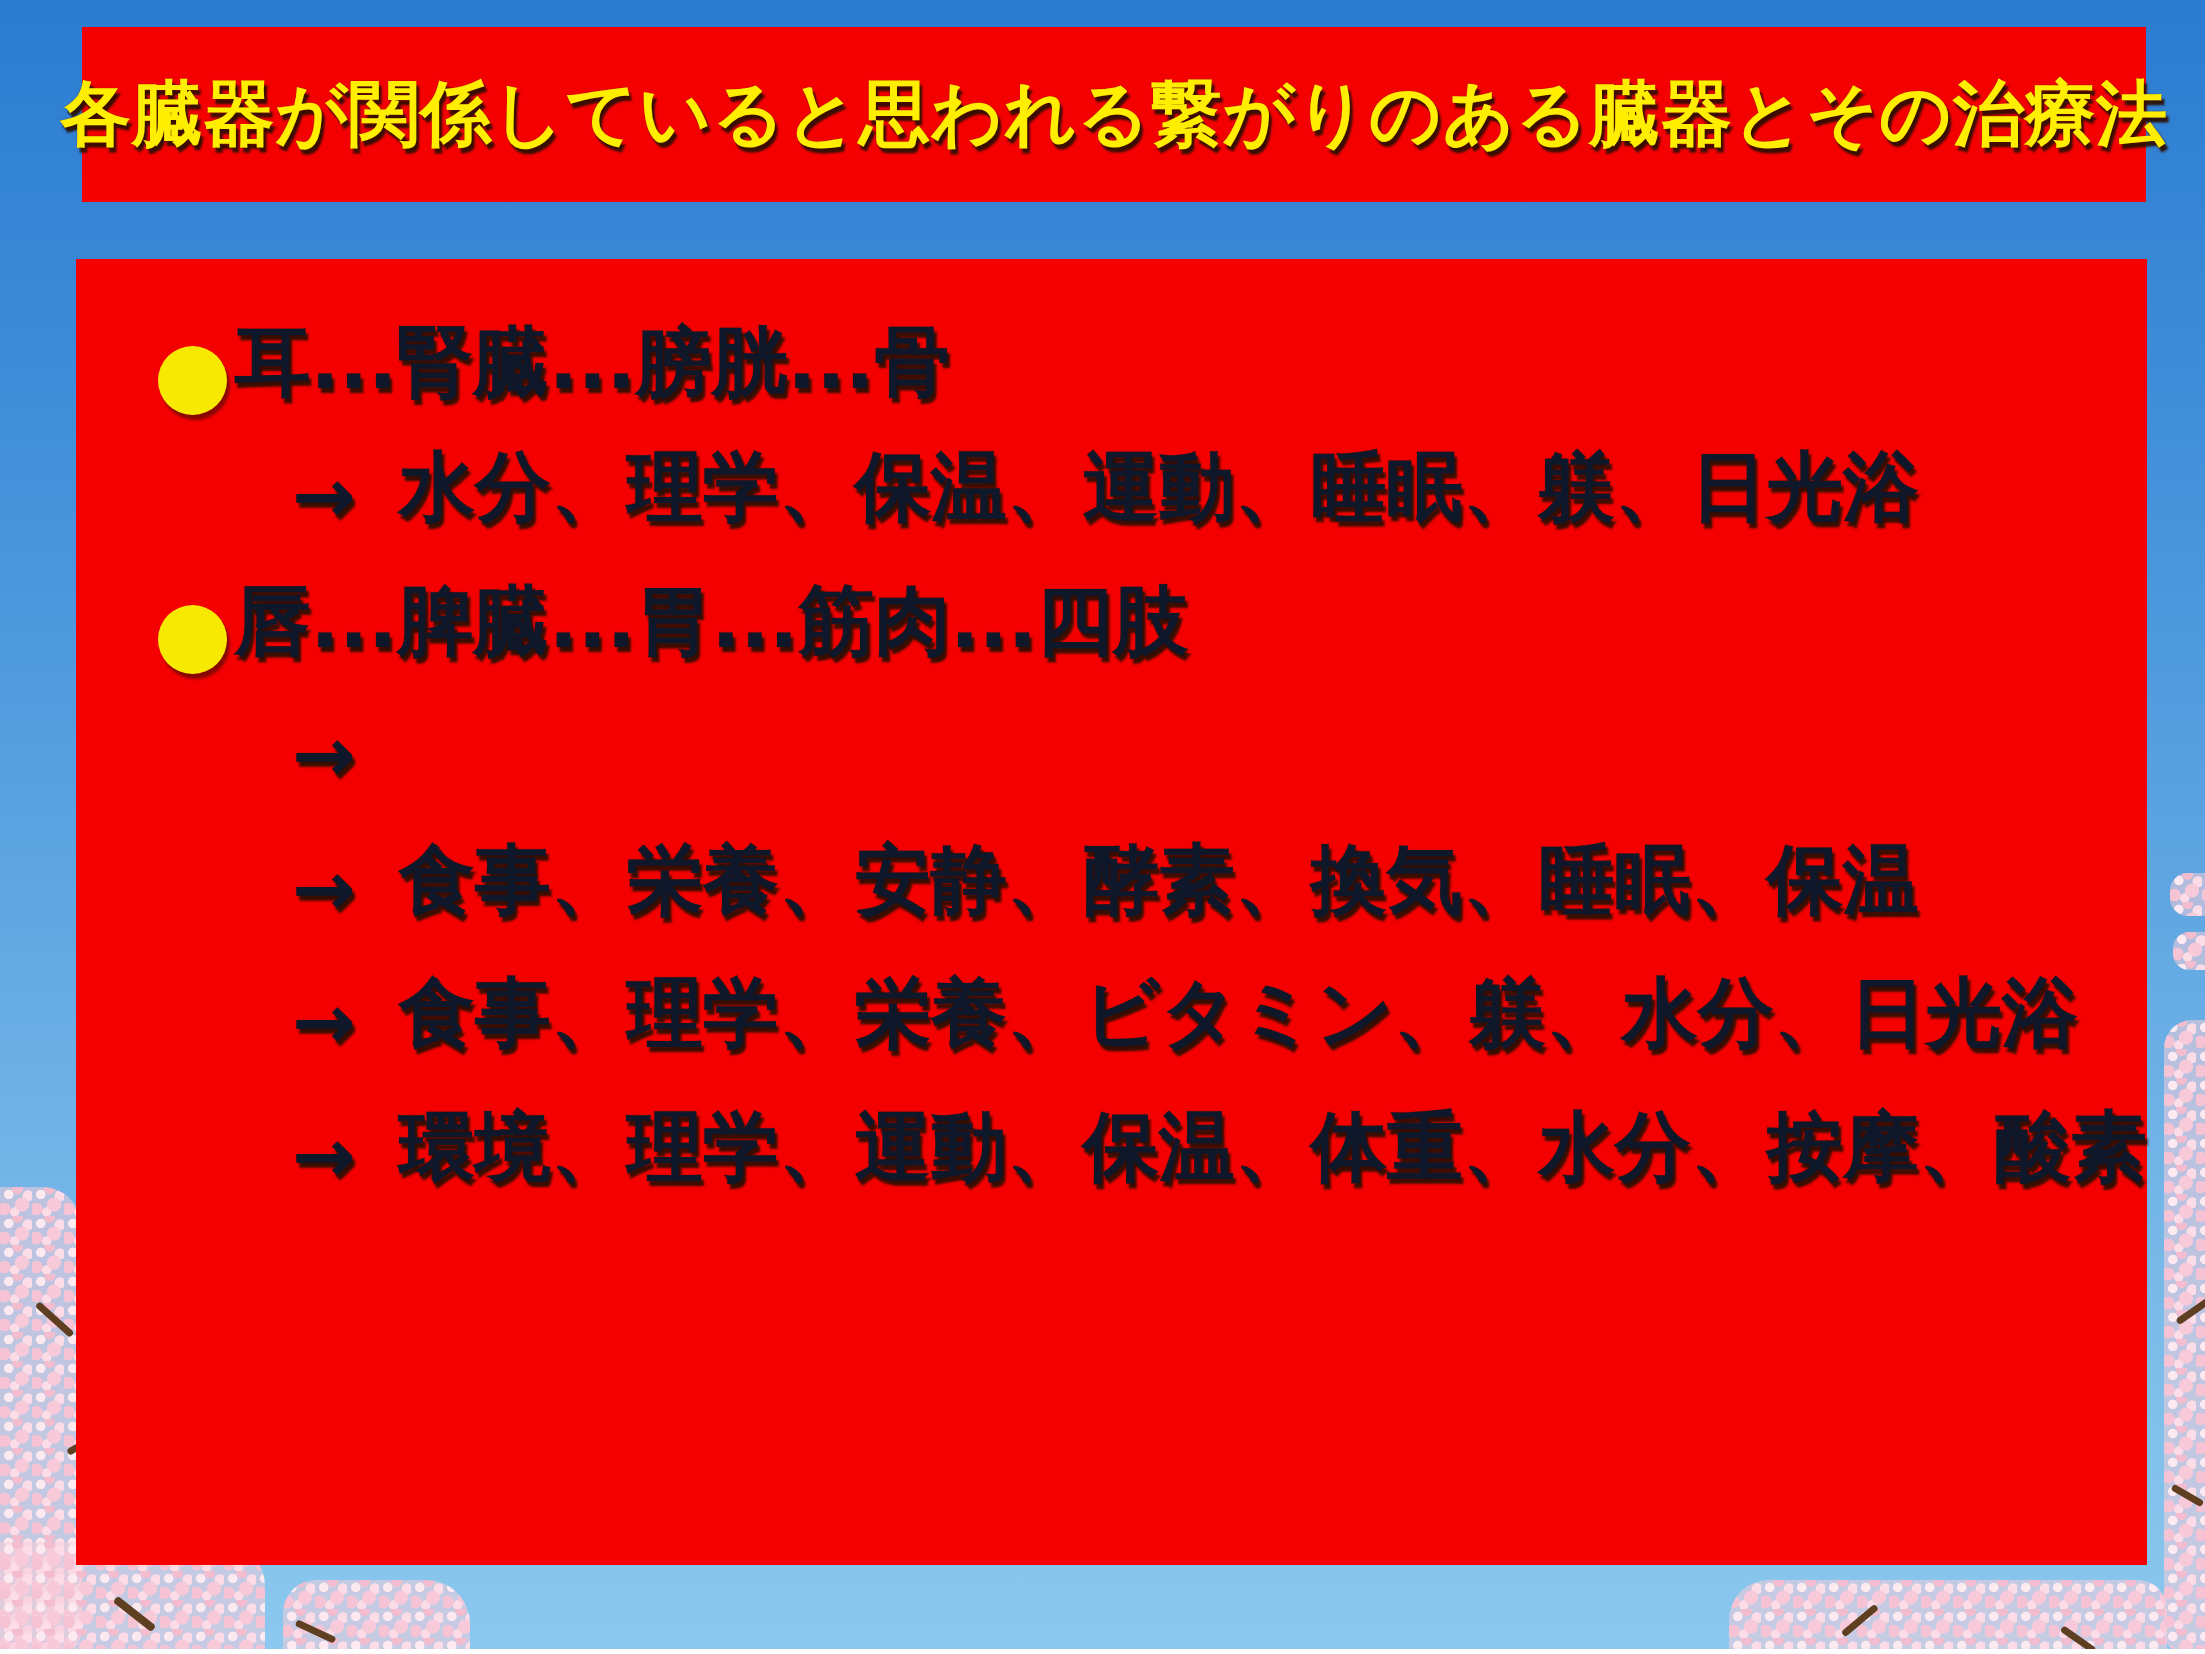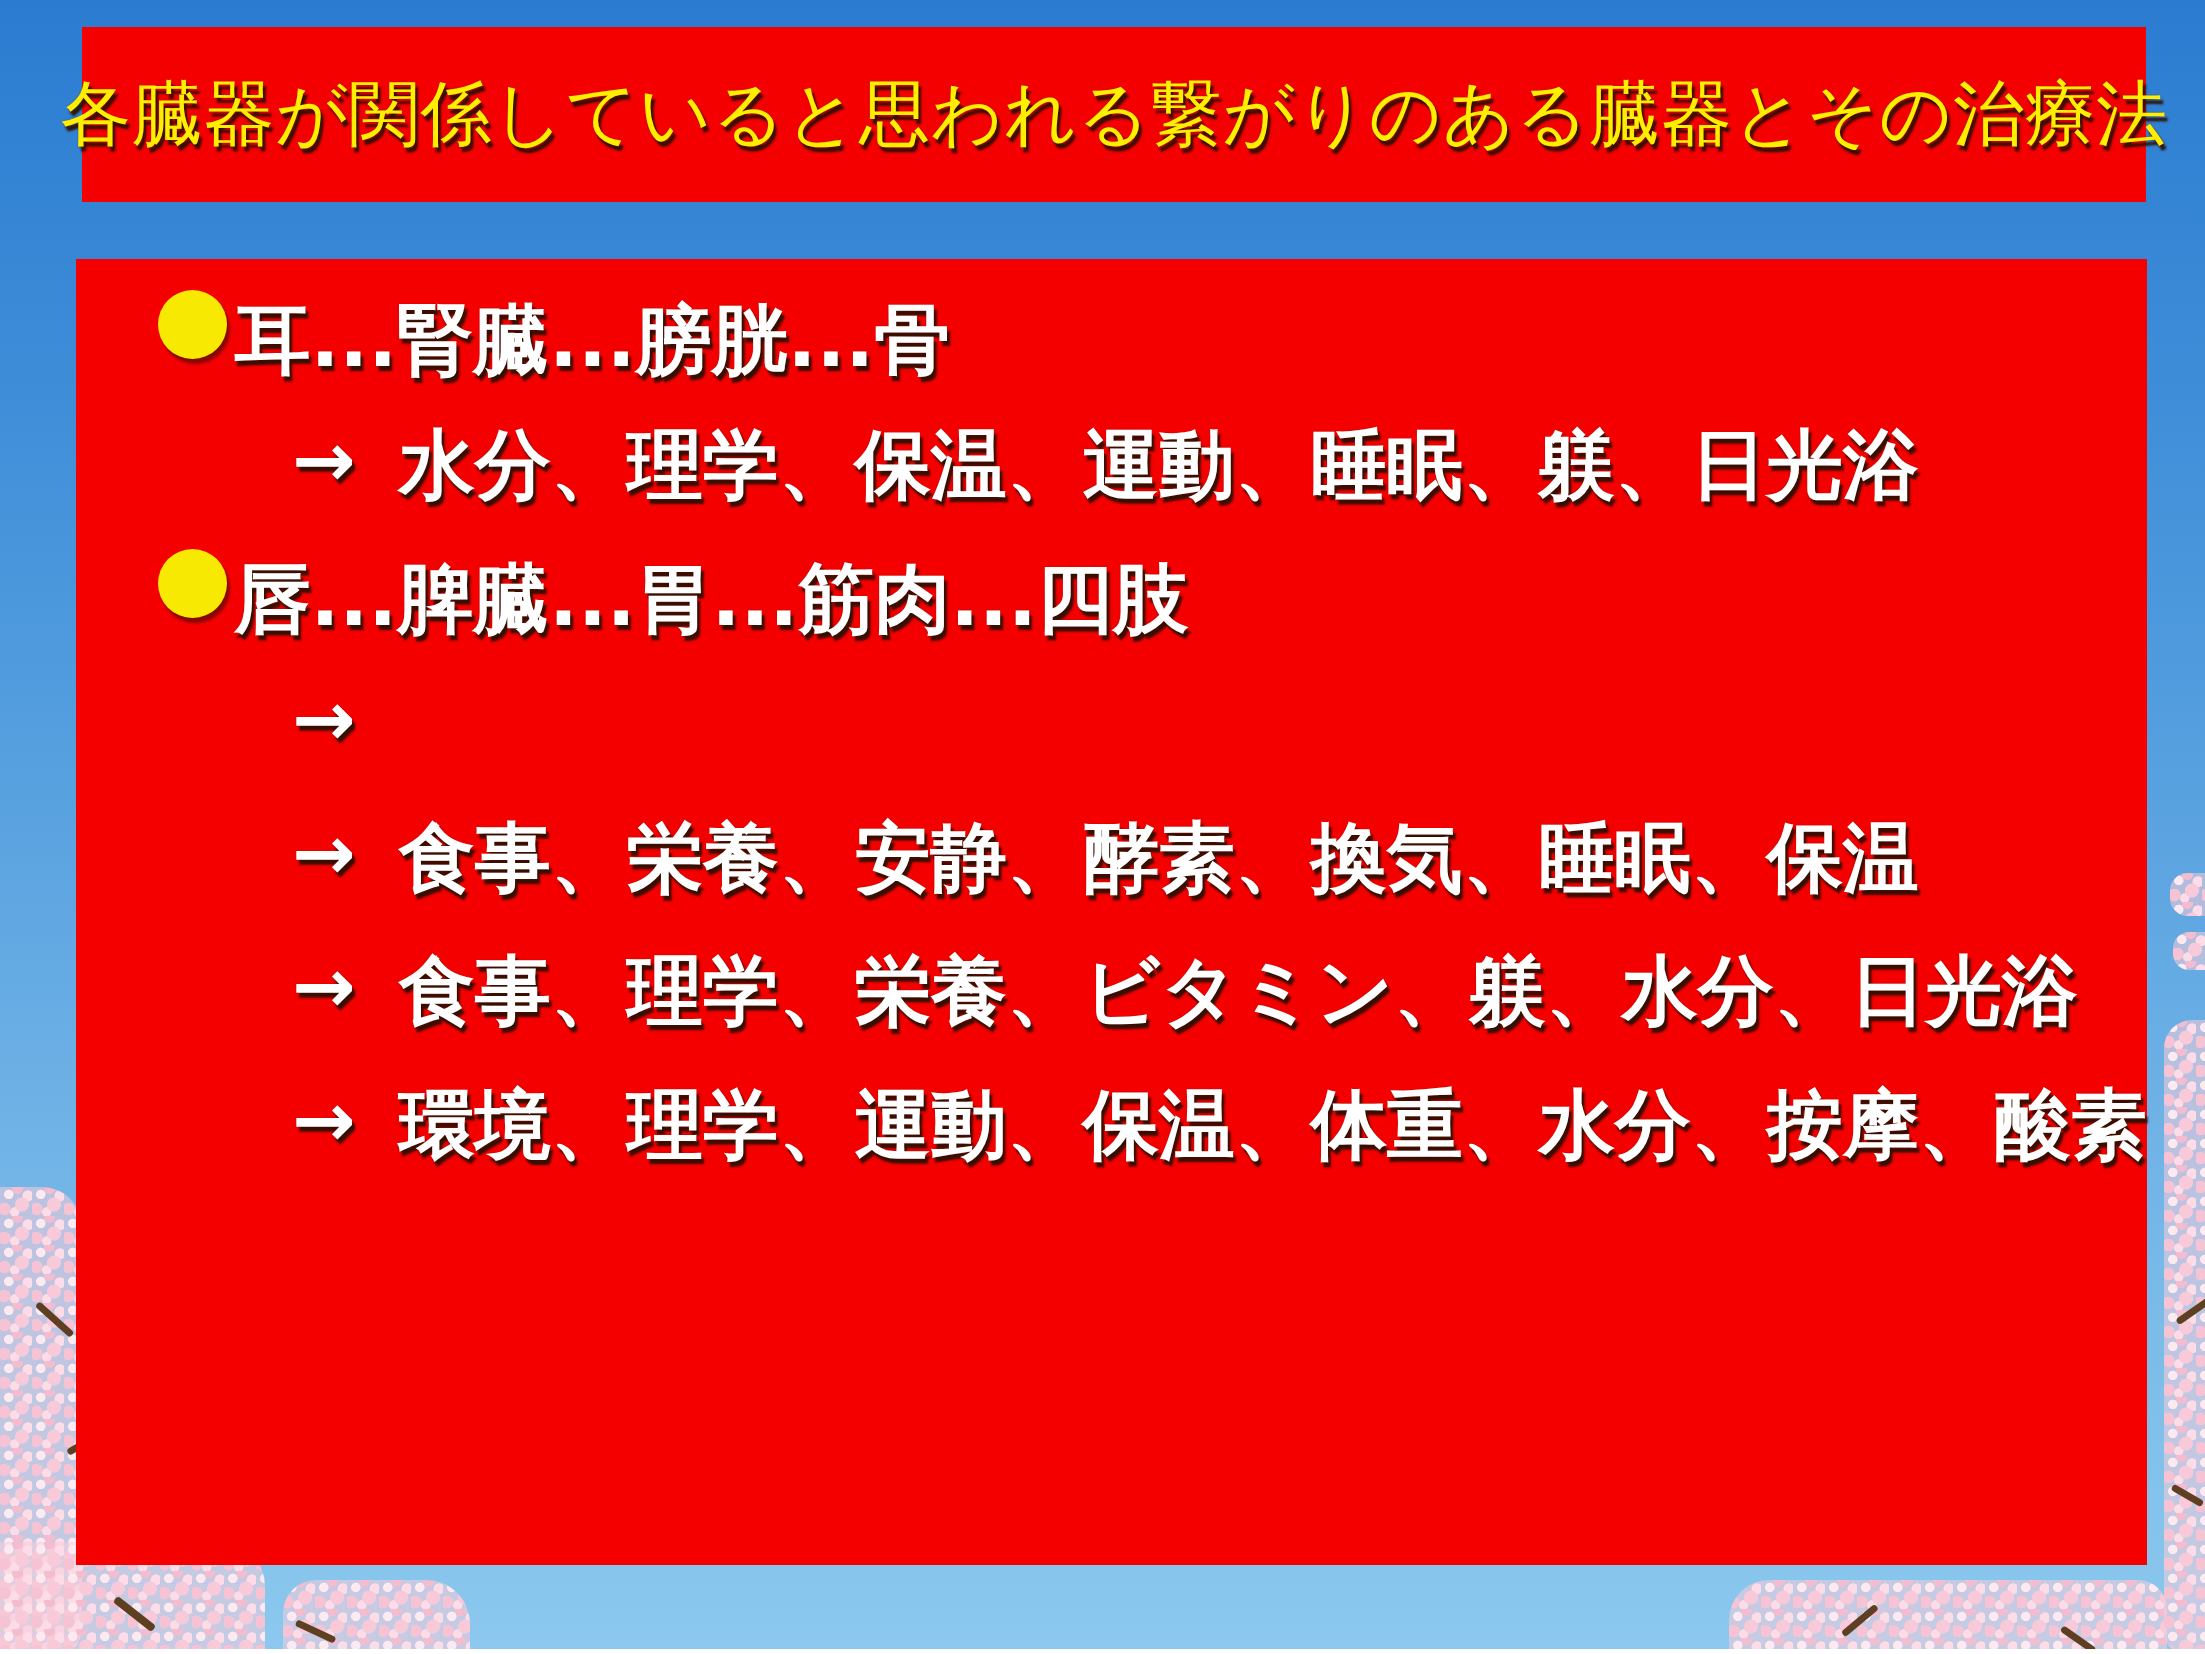--- a/index.html
+++ b/index.html
@@ -41,34 +41,34 @@
   .green-shadowed::before{
     content:"";position:absolute;left:19px;top:20.6px;width:100%;height:100%;
     background:#5ce33c;z-index:-1;
   }
 
   .title-box{
     left:82px;top:27px;width:2064px;height:175px;
     display:flex;align-items:center;justify-content:center;
   }
   .title-text{
-    font-size:71px;font-weight:normal;color:#ffee00;white-space:nowrap;
+    font-size:71px;font-weight:bold;color:#ffee00;white-space:nowrap;
     text-shadow:2.9px 5.1px 2.2px rgba(45,15,0,0.95), 0 0 1.5px rgba(90,30,0,0.6);
     letter-spacing:0.7px;
   }
 
   .main-box{
     left:76px;top:259px;width:2071px;height:1306px;
     padding:31px 0 0 82px;box-sizing:border-box;
   }
 
   .group{margin-bottom:8.8px;}
   .organ-line,.therapy-line{
-    height:125px;display:flex;align-items:flex-start;
-    font-size:76px;font-weight:bold;color:#ffffff;white-space:nowrap;
+    height:125px;display:flex;align-items:flex-end;
+    font-size:76px;font-weight:bold;color:#0f172a;white-space:nowrap;
     text-shadow:2.9px 5.1px 2.2px rgba(45,15,0,0.95), 0 0 1.5px rgba(90,30,0,0.6);
   }
   .bullet{
     flex:0 0 auto;width:69px;height:69px;border-radius:50%;
     background:#f8e903;margin-right:7.4px;
     box-shadow:2.9px 5.1px 2.9px rgba(45,15,0,0.55);
   }
   .therapy-line{padding-left:134px;}
   .arrow{margin-right:43px;}
 

